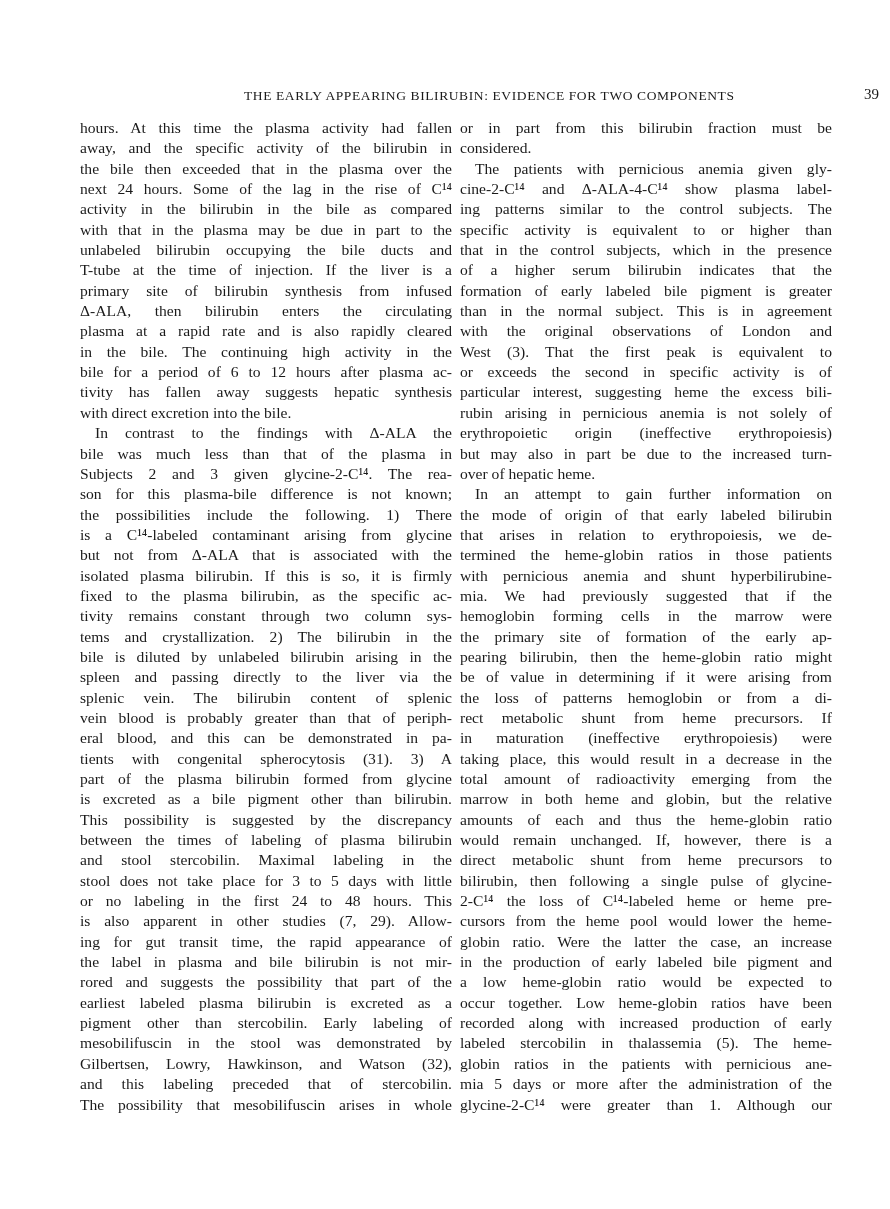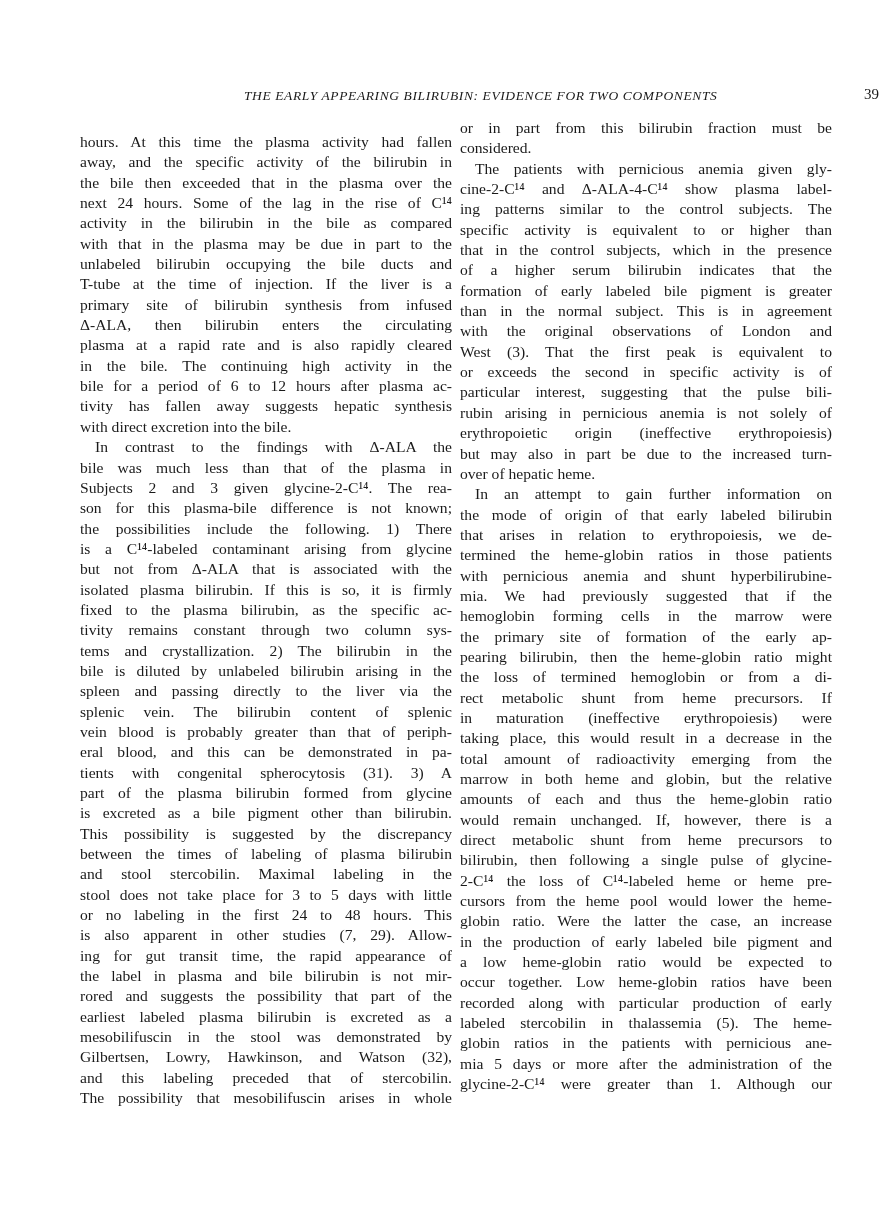--- a/index.html
+++ b/index.html
@@ -2,28 +2,28 @@
 <html><head>
 <meta charset="utf-8">
 <style>
   html, body { margin: 0; padding: 0; background: #ffffff; }
   body { width: 890px; height: 1209px; position: relative; overflow: hidden; color: #1a1a1a; }
   .page { position: absolute; left: 0; top: 0; width: 890px; height: 1209px; }
   .running-head {
     position: absolute; top: 88px; left: 0; width: 890px; height: 20px;
     font-family: "Liberation Serif", serif; font-size: 13.5px; letter-spacing: 0.6px;
   }
-  .running-head .title { position: absolute; left: 244px; top: 0; font-style: italic; }
+  .running-head .title { position: absolute; left: 244px; top: 0; }
   .running-head .pageno { position: absolute; left: 864px; top: -2px; font-size: 15px; letter-spacing: 0; }
   .col {
     position: absolute; top: 118px; width: 372px;
     font-family: "Liberation Serif", serif; font-size: 15.6px; line-height: 20.35px;
     text-align: justify;
   }
-  .col.left { left: 80px; margin-top: 14px; }
+  .col.left { left: 80px; }
   .col.right { left: 460px; }
   .line { display: block; white-space: nowrap; text-align-last: justify; height: 20.35px; }
   .line.last { text-align-last: left; }
   .line.indent { padding-left: 15px; }
 </style>
 </head>
 <body>
 
 <div class="page">
   <div class="running-head">
@@ -69,68 +69,70 @@
       <span class="line">This possibility is suggested by the discrepancy</span>
       <span class="line">between the times of labeling of plasma bilirubin</span>
       <span class="line">and stool stercobilin.  Maximal labeling in the</span>
       <span class="line">stool does not take place for 3 to 5 days with little</span>
       <span class="line">or no labeling in the first 24 to 48 hours.  This</span>
       <span class="line">is also apparent in other studies (7, 29).  Allow-</span>
       <span class="line">ing for gut transit time, the rapid appearance of</span>
       <span class="line">the label in plasma and bile bilirubin is not mir-</span>
       <span class="line">rored and suggests the possibility that part of the</span>
       <span class="line">earliest labeled plasma bilirubin is excreted as a</span>
+      <span class="line">pigment other than stercobilin.  Early labeling of</span>
       <span class="line">mesobilifuscin in the stool was demonstrated by</span>
       <span class="line">Gilbertsen, Lowry, Hawkinson, and Watson (32),</span>
       <span class="line">and this labeling preceded that of stercobilin.</span>
       <span class="line">The possibility that mesobilifuscin arises in whole</span>
     </div>
   <div class="col right" id="col-right">
       <span class="line">or in part from this bilirubin fraction must be</span>
       <span class="line last">considered.</span>
       <span class="line indent">The patients with pernicious anemia given gly-</span>
       <span class="line">cine-2-C¹⁴ and Δ-ALA-4-C¹⁴ show plasma label-</span>
       <span class="line">ing patterns similar to the control subjects.  The</span>
       <span class="line">specific activity is equivalent to or higher than</span>
       <span class="line">that in the control subjects, which in the presence</span>
       <span class="line">of a higher serum bilirubin indicates that the</span>
       <span class="line">formation of early labeled bile pigment is greater</span>
       <span class="line">than in the normal subject.  This is in agreement</span>
       <span class="line">with the original observations of London and</span>
       <span class="line">West (3).  That the first peak is equivalent to</span>
       <span class="line">or exceeds the second in specific activity is of</span>
-      <span class="line">particular interest, suggesting that the pulse bili-</span>
+      <span class="line">particular interest, suggesting heme the excess bili-</span>
       <span class="line">rubin arising in pernicious anemia is not solely of</span>
       <span class="line">erythropoietic origin (ineffective erythropoiesis)</span>
       <span class="line">but may also in part be due to the increased turn-</span>
       <span class="line last">over of hepatic heme.</span>
       <span class="line indent">In an attempt to gain further information on</span>
       <span class="line">the mode of origin of that early labeled bilirubin</span>
       <span class="line">that arises in relation to erythropoiesis, we de-</span>
       <span class="line">termined the heme-globin ratios in those patients</span>
       <span class="line">with pernicious anemia and shunt hyperbilirubine-</span>
       <span class="line">mia.  We had previously suggested that if the</span>
       <span class="line">hemoglobin forming cells in the marrow were</span>
       <span class="line">the primary site of formation of the early ap-</span>
       <span class="line">pearing bilirubin, then the heme-globin ratio might</span>
-      <span class="line">the loss of termined hemoglobin or from a di-</span>
+      <span class="line">be of value in determining if it were arising from</span>
+      <span class="line">the loss of patterns hemoglobin or from a di-</span>
       <span class="line">rect metabolic shunt from heme precursors.  If</span>
       <span class="line">in maturation (ineffective erythropoiesis) were</span>
       <span class="line">taking place, this would result in a decrease in the</span>
       <span class="line">total amount of radioactivity emerging from the</span>
       <span class="line">marrow in both heme and globin, but the relative</span>
       <span class="line">amounts of each and thus the heme-globin ratio</span>
       <span class="line">would remain unchanged.  If, however, there is a</span>
       <span class="line">direct metabolic shunt from heme precursors to</span>
       <span class="line">bilirubin, then following a single pulse of glycine-</span>
       <span class="line">2-C¹⁴ the loss of C¹⁴-labeled heme or heme pre-</span>
       <span class="line">cursors from the heme pool would lower the heme-</span>
       <span class="line">globin ratio.  Were the latter the case, an increase</span>
       <span class="line">in the production of early labeled bile pigment and</span>
       <span class="line">a low heme-globin ratio would be expected to</span>
       <span class="line">occur together.  Low heme-globin ratios have been</span>
-      <span class="line">recorded along with particular production of early</span>
+      <span class="line">recorded along with increased production of early</span>
       <span class="line">labeled stercobilin in thalassemia (5).  The heme-</span>
       <span class="line">globin ratios in the patients with pernicious ane-</span>
       <span class="line">mia 5 days or more after the administration of the</span>
       <span class="line">glycine-2-C¹⁴ were greater than 1.  Although our</span>
     </div>
 </div>
 
 </body></html>

